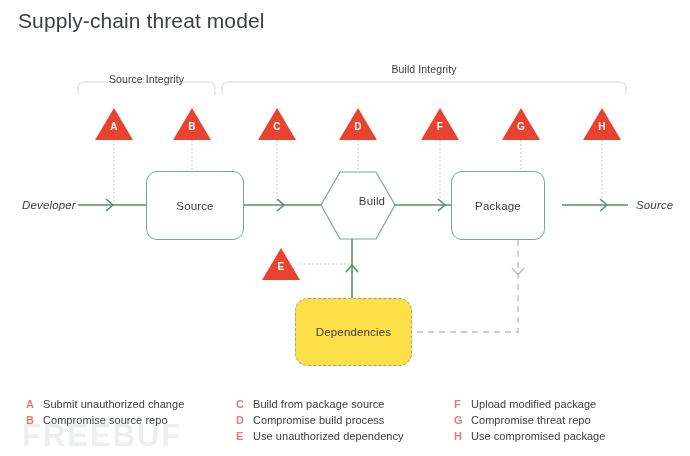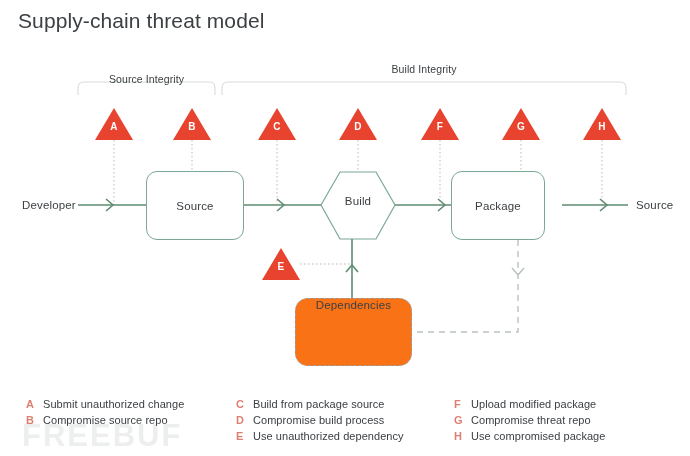--- a/index.html
+++ b/index.html
@@ -103,38 +103,40 @@
     z-index: 2;
     font-size: 11.5px;
     color: #3c4043;
     letter-spacing: 0.15px;
   }
 
   .node-dashed {
     position: absolute;
     border: 1.3px dashed #9aa0a6;
     border-radius: 13px;
-    background: #f97316;
-    display: flex;
+    background: #fde047;
+    display: flex;
+    align-items: center;
     justify-content: center;
     box-sizing: border-box;
   }
   .node-dashed .node-label {
     font-size: 11.5px;
     color: #3c4043;
     letter-spacing: 0.15px;
   }
 
   
   .endpoint-label {
     position: absolute;
     font-size: 11.5px;
     color: #3c4043;
     white-space: nowrap;
     letter-spacing: 0.15px;
+    font-style: italic;
   }
 
   
   #legend {
     position: absolute;
     left: 26px;
     top: 398px;
     width: 650px;
     display: flex;
     gap: 0px;
@@ -278,21 +280,21 @@
 </div>
 <div class="threat-marker" style="left:262px; top:248px;">
   <div class="tri"></div>
   <div class="tri-letter">E</div>
 </div>
 
 <div class="node-box" style="left:146px; top:171px; width:98px; height:69px;">
   <span class="node-label">Source</span>
 </div>
 
-<div class="node-hex" style="left:321px; top:172px; width:74px; height:58px;">
+<div class="node-hex" style="left:335px; top:172px; width:74px; height:58px;">
   <span class="node-label">Build</span>
 </div>
 
 <div class="node-box" style="left:451px; top:171px; width:94px; height:69px;">
   <span class="node-label">Package</span>
 </div>
 
 <div class="node-dashed" style="left:295px; top:298px; width:117px; height:68px;">
   <span class="node-label">Dependencies</span>
 </div>

